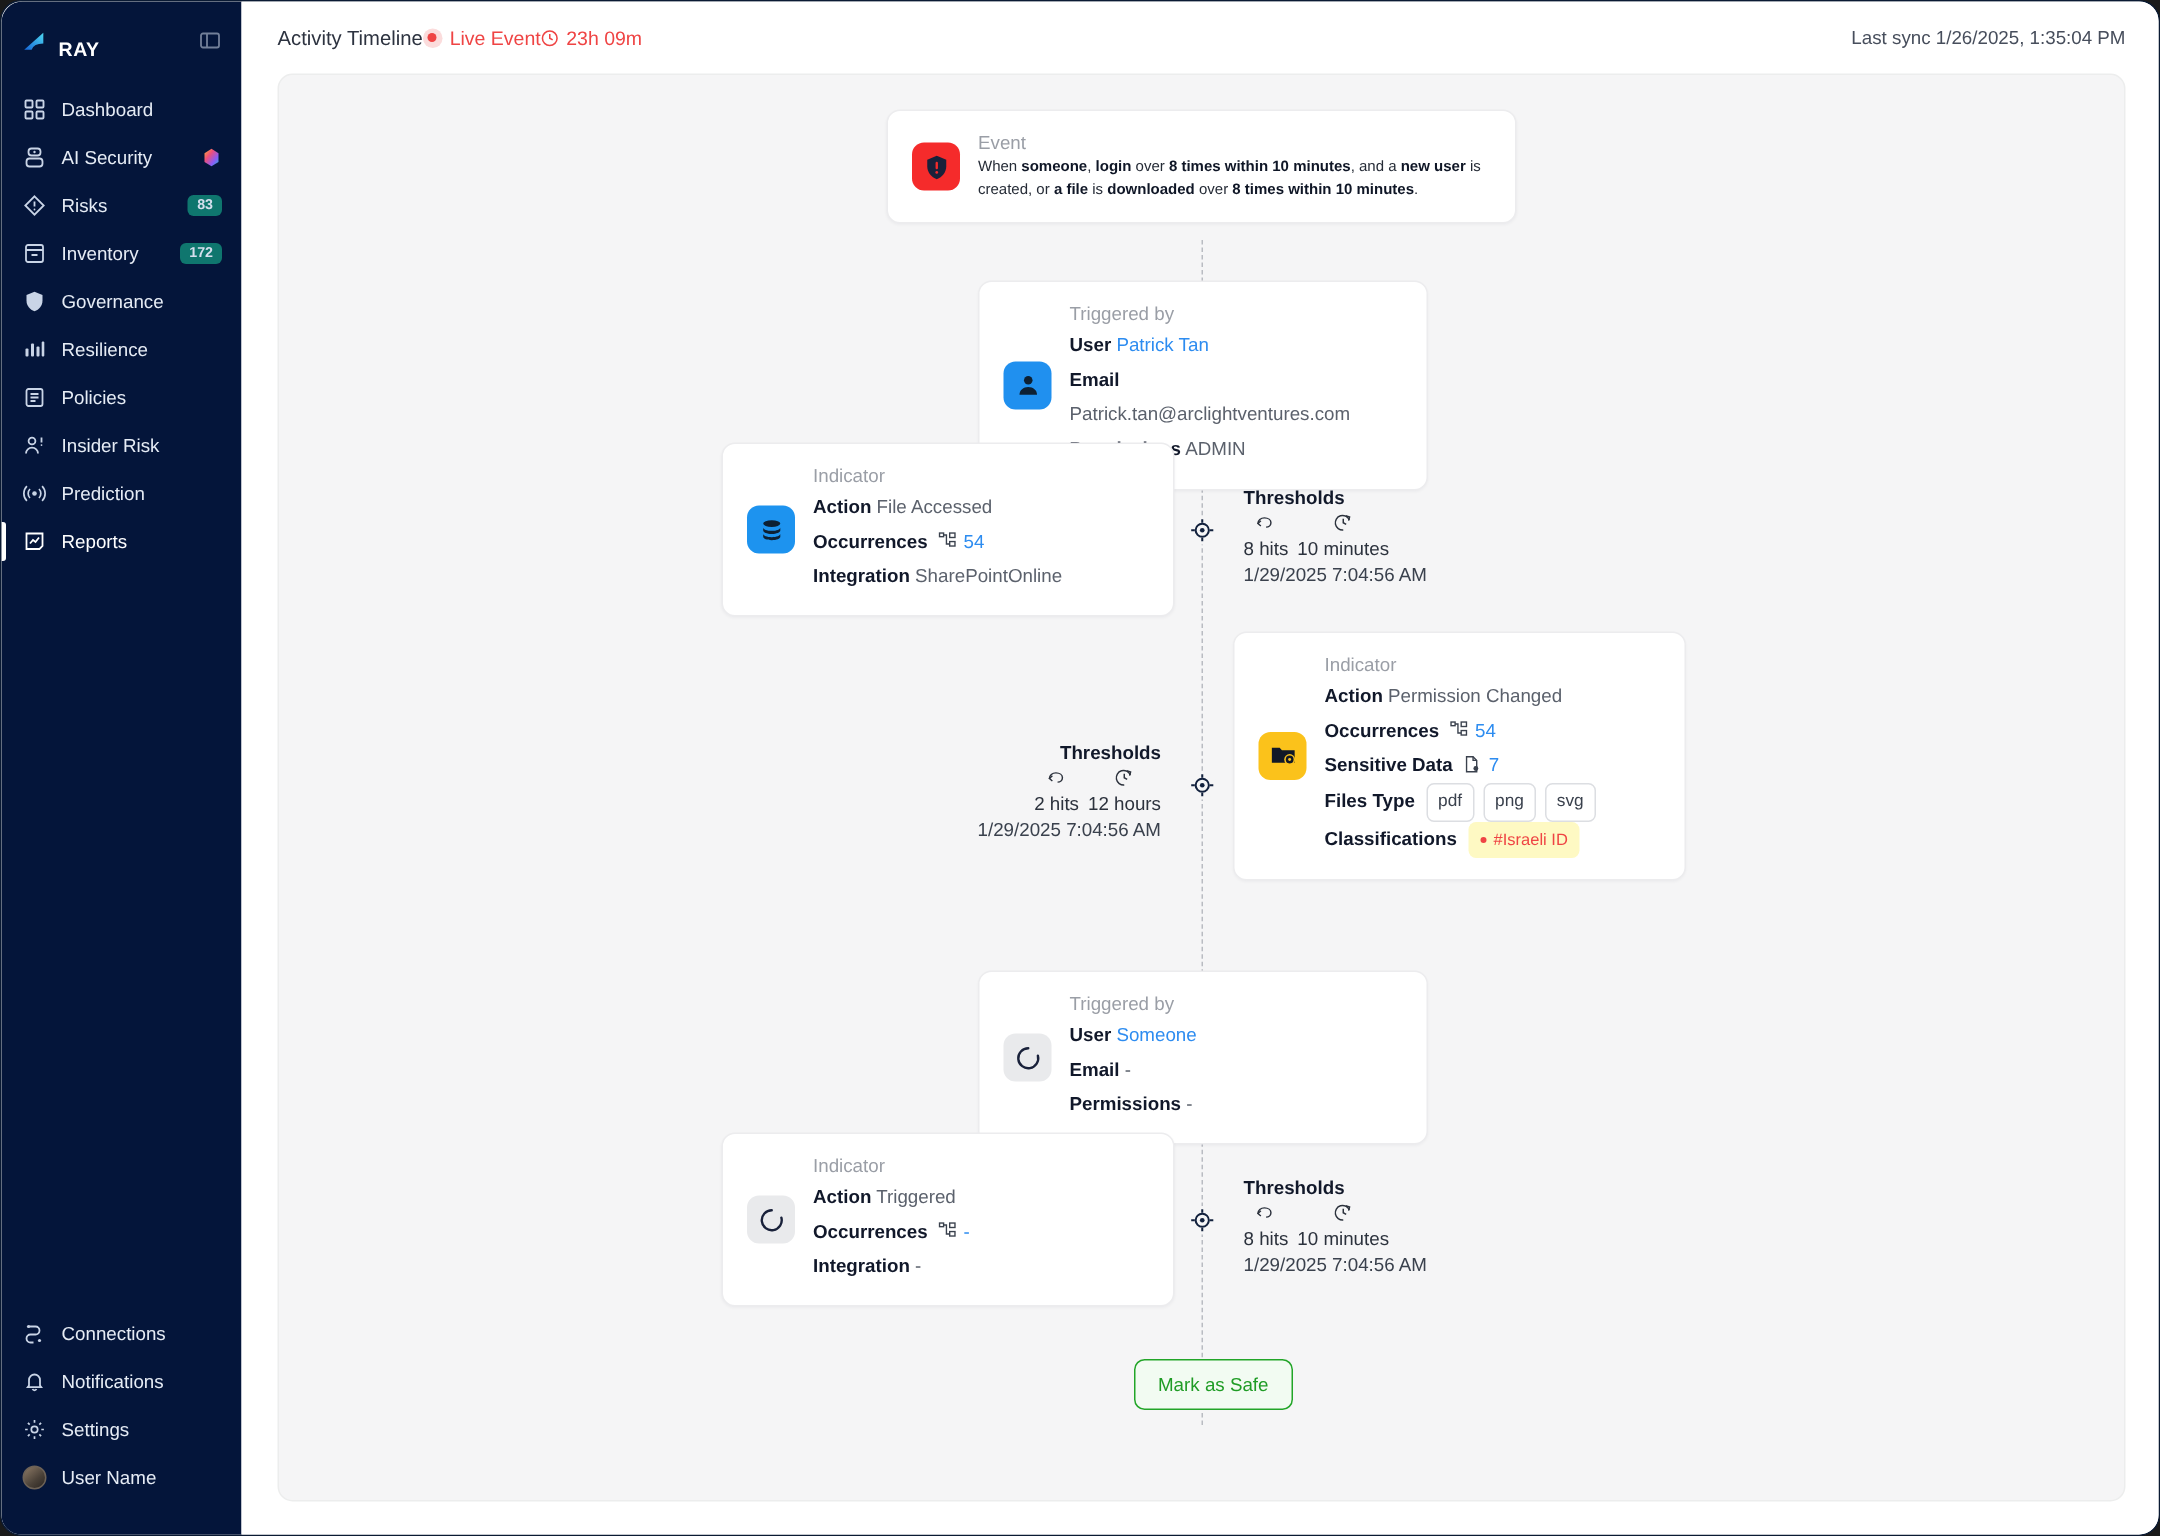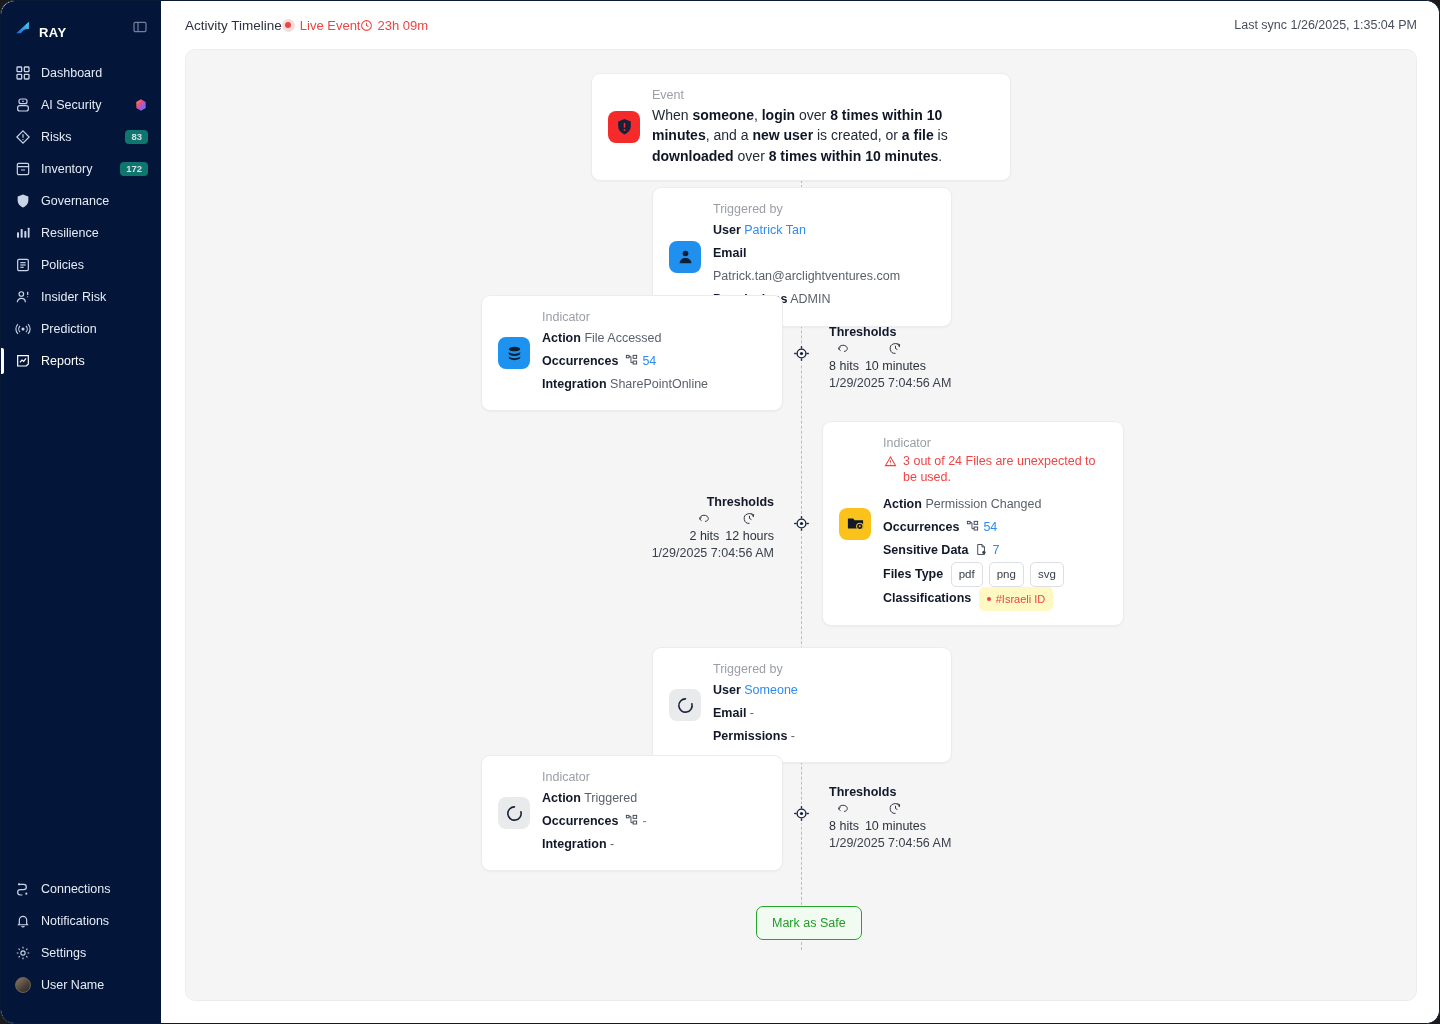--- a/index.html
+++ b/index.html
@@ -131,21 +131,21 @@
   .card-icon.yellow { background: #fbc21b; }
   .card-icon.grey { background: #e9eaec; }
   .card-body { flex: 1; min-width: 0; }
   .card-kicker { color: #9a9ea6; font-size: 12.5px; margin-bottom: 3px; }
   .row { font-size: 12.5px; color: #1e2430; line-height: 1.85; }
   .row b { font-weight: 700; color: #11182a; }
   .muted { color: #5b616c; }
   .link { color: #2d8cf0; }
   .num { color: #2d8cf0; }
 
-  .event-text { font-size: 14px; line-height: 1.45; color: #252b36; }
+  .event-text { font-size: 10px; line-height: 1.45; color: #252b36; }
   .event-text b { font-weight: 700; color: #0f1626; }
 
   
   .warn {
     display: flex; gap: 6px; color: #ef4444; font-size: 12.5px;
     line-height: 1.3; margin: 2px 0 7px 0; padding-left: 1px;
   }
   .warn .wtxt { max-width: 205px; }
 
   
@@ -522,30 +522,20 @@
           <span class="card-icon yellow" style="align-self:center;">
             <svg viewBox="0 0 24 24" width="19" height="19" fill="#111827">
               <path d="M2.4 5.6h6.6l1.9 2.2h10.7v10.6H2.4z"></path>
               <circle cx="17.4" cy="15.6" r="4.6" fill="#fbc21b"></circle>
               <circle cx="17.4" cy="15.6" r="3.3" fill="#111827"></circle>
               <circle cx="17.4" cy="15.6" r="1.25" fill="#fbc21b"></circle>
             </svg>
           </span>
           <div class="card-body">
             <div class="card-kicker">Indicator</div>
-            <div class="warn">
-              <span style="flex:0 0 auto;margin-top:2px;">
-                <svg viewBox="0 0 24 24" width="13" height="13" fill="none" stroke="#ef4444" stroke-width="1.9">
-                  <path d="M12 3.8 L21.4 19.6 H2.6 Z"></path>
-                    <line x1="12" y1="9.8" x2="12" y2="14"></line>
-                  <circle cx="12" cy="16.6" r=".85" fill="#ef4444" stroke="none"></circle>
-                </svg>
-              </span>
-              <span class="wtxt">3 out of 24 Files are unexpected to be used.</span>
-            </div>
             <div class="row">
               <b>Action</b>
               <span class="muted">Permission Changed</span>
             </div>
             <div class="row">
               <b>Occurrences</b>
               <span style="display:inline-block;vertical-align:-2px;margin:0 1px 0 3px;">
                 <svg viewBox="0 0 24 24" width="13" height="13" fill="none" stroke="#3a414d" stroke-width="1.7">
                   <rect x="2.5" y="2.5" width="5" height="4.5"></rect>
                     <rect x="15" y="2.5" width="6.5" height="5.5"></rect>

